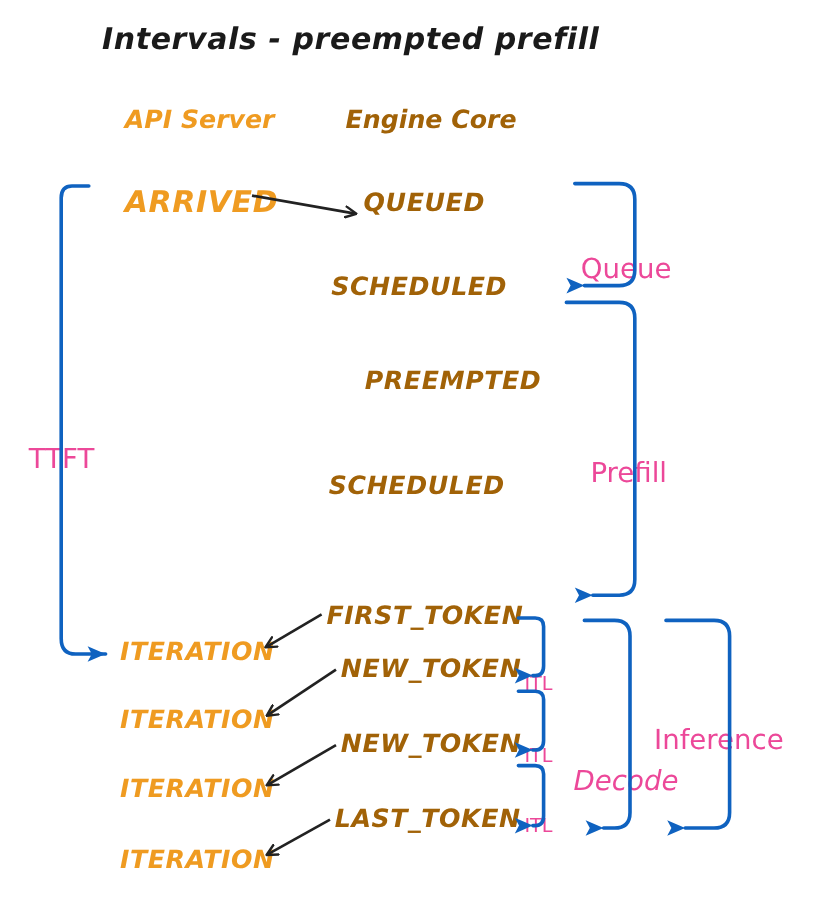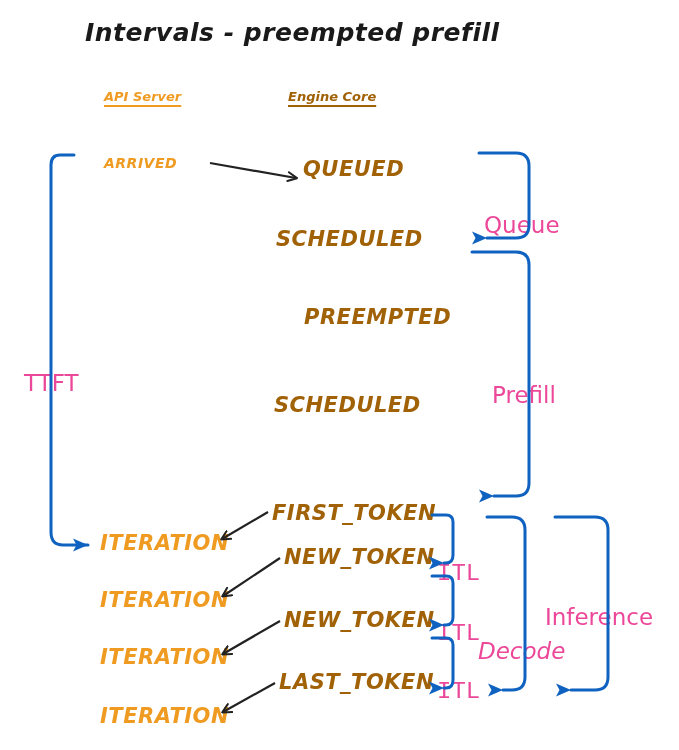--- a/index.html
+++ b/index.html
@@ -13,43 +13,43 @@
   
   .hand{
     font-family:"DejaVu Sans", sans-serif;
     font-style:italic;font-weight:700;letter-spacing:.5px;
   }
   .title{
     font-family:"DejaVu Sans", sans-serif;
     font-style:italic;font-weight:700;color:#1a1a1a;font-size:25px;letter-spacing:.5px;
   }
   .col-head{
-    font-style:italic;font-weight:700;font-size:13px;
-    text-decoration:underline;text-underline-offset:4px;text-decoration-thickness:2px;
+    font-style:italic;font-weight:700;font-size:21px;
+    text-underline-offset:4px;text-decoration-thickness:2px;
   }
   .orange{color:#ef9b21;}
   .red{color:#a16207;}
   .annot{
     font-family:"DejaVu Sans", sans-serif;
     color:#ec4899;font-size:23px;font-weight:400;margin-top:32px;
   }
-  .annot.small{font-size:24px;font-family:Liberation Mono, monospace;}
+  .annot.small{font-size:16px;}
   svg.layer{position:absolute;left:0;top:0;width:679px;height:750px;pointer-events:none;}
 </style>
 </head>
 <body>
 
 <div id="stage">
 
   <div class="lbl title" style="left:85px;top:20px;">Intervals - preempted prefill</div>
 
   <div class="lbl col-head orange" style="left:104px;top:90px;">API Server</div>
   <div class="lbl col-head red" style="left:288px;top:90px;">Engine Core</div>
 
-  <div class="lbl hand orange" style="left:104px;top:156px;font-size:14px;text-align:right;">ARRIVED</div>
+  <div class="lbl hand orange" style="left:104px;top:156px;font-size:25px;text-align:right;">ARRIVED</div>
   <div class="lbl hand orange" style="left:100px;top:533px;font-size:21px;">ITERATION</div>
   <div class="lbl hand orange" style="left:100px;top:590px;font-size:21px;">ITERATION</div>
   <div class="lbl hand orange" style="left:100px;top:647px;font-size:21px;">ITERATION</div>
   <div class="lbl hand orange" style="left:100px;top:706px;font-size:21px;">ITERATION</div>
 
   <div class="lbl hand red" style="left:303px;top:159px;font-size:21px;">QUEUED</div>
   <div class="lbl hand red" style="left:276px;top:229px;font-size:21px;">SCHEDULED</div>
   <div class="lbl hand red" style="left:276px;top:307px;font-size:21px;margin-left:28px;">PREEMPTED</div>
   <div class="lbl hand red" style="left:274px;top:395px;font-size:21px;">SCHEDULED</div>
   <div class="lbl hand red" style="left:272px;top:503px;font-size:21px;">FIRST_TOKEN</div>

